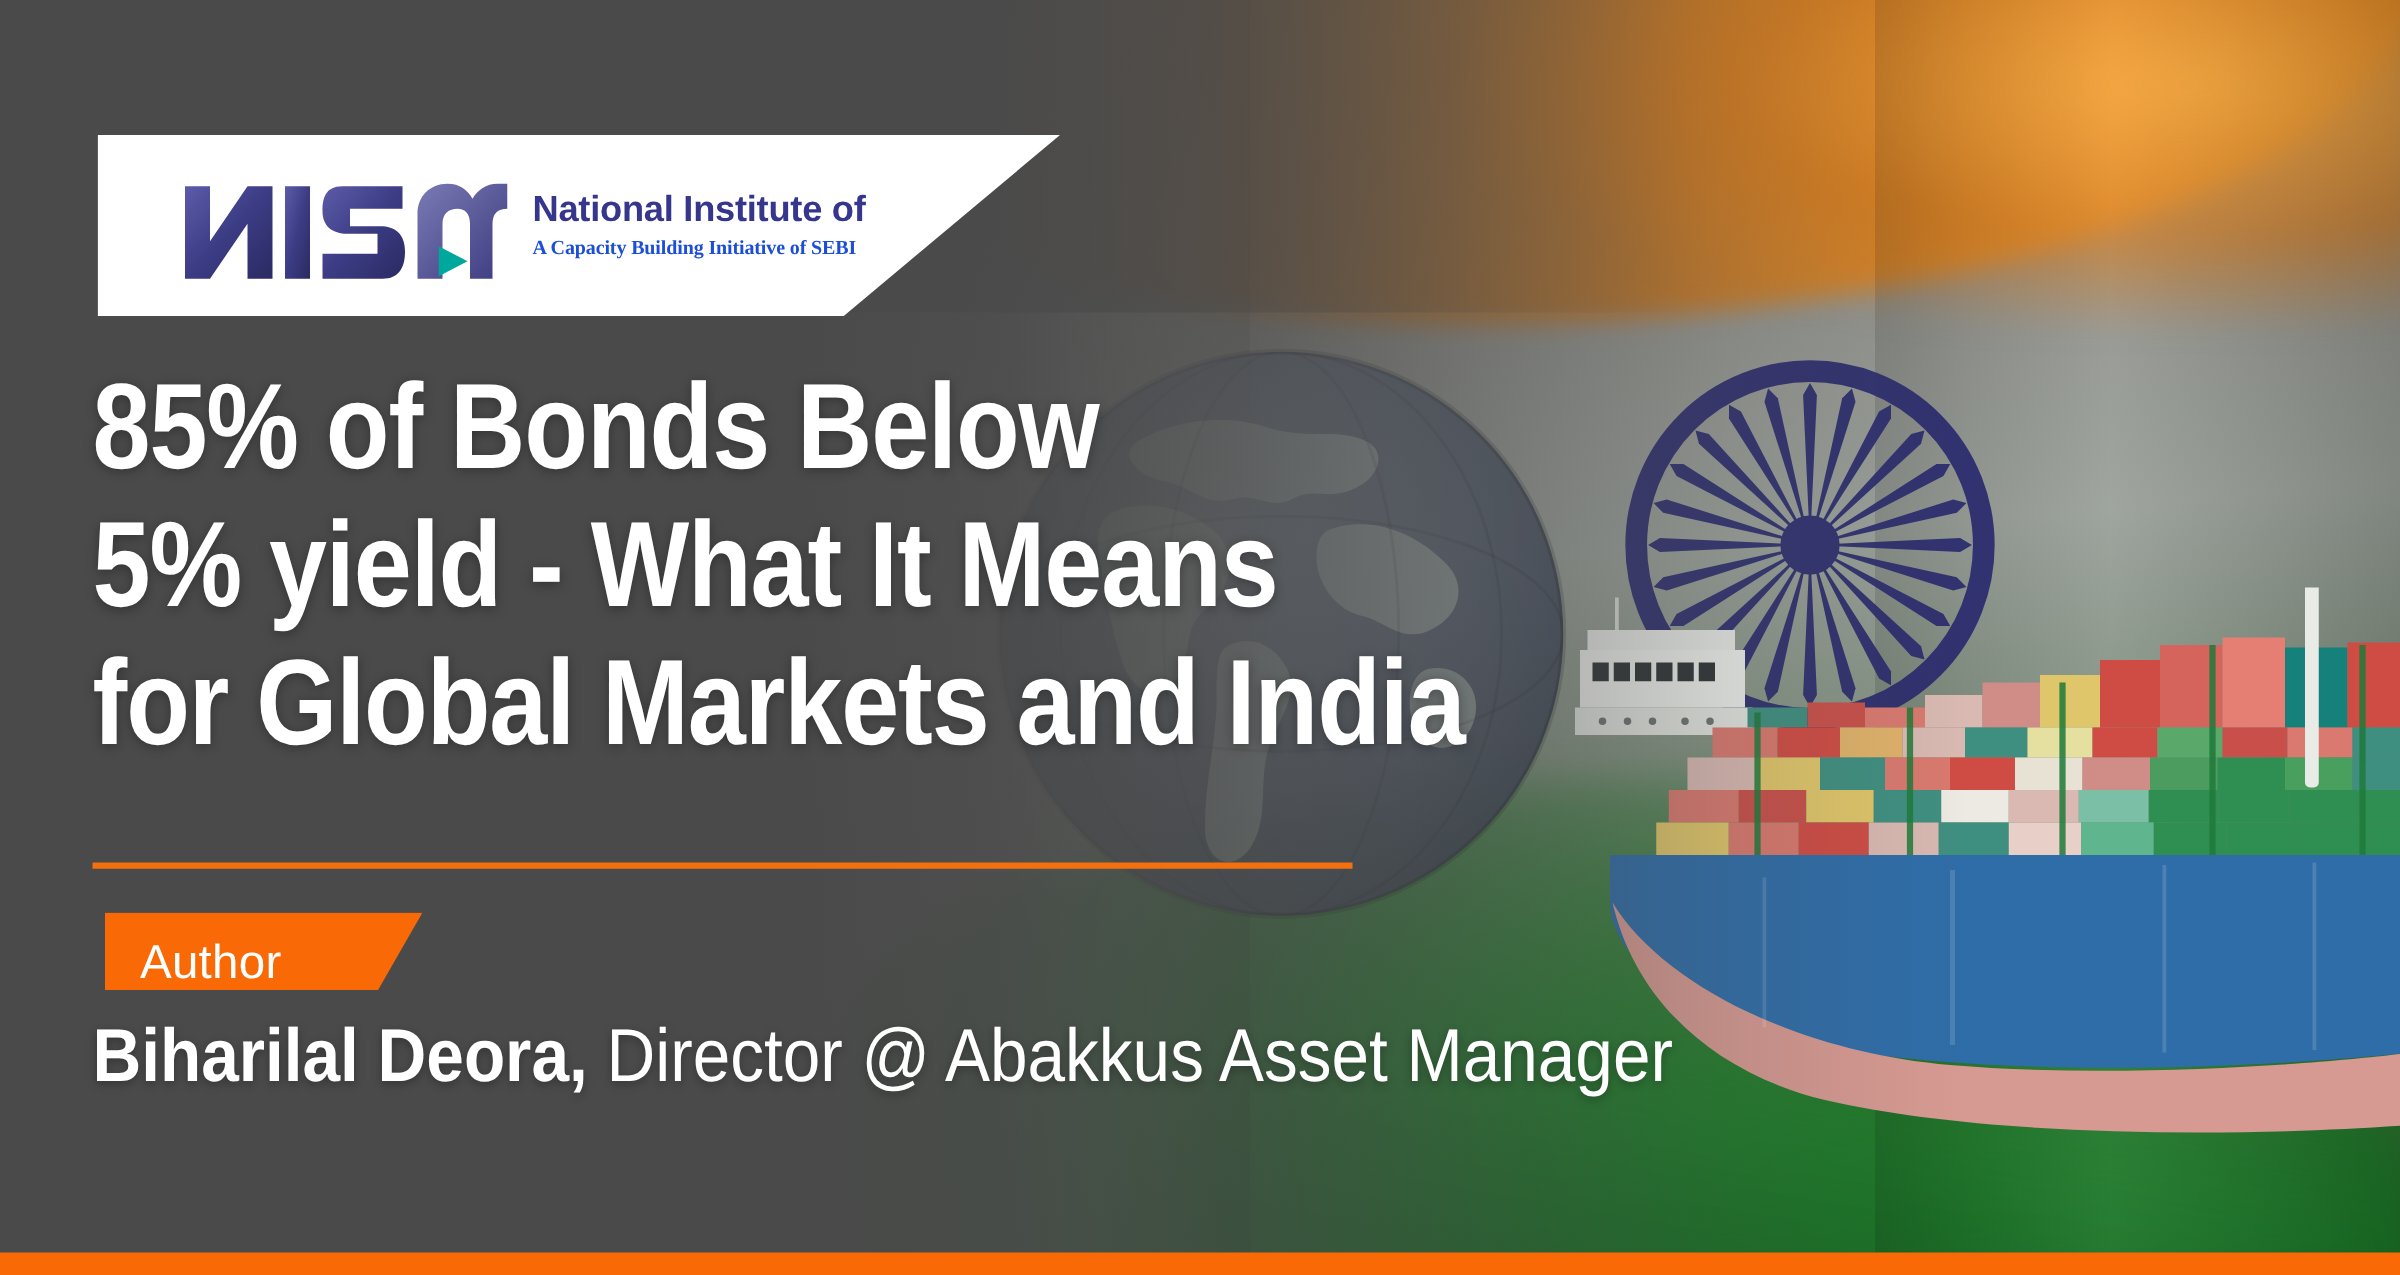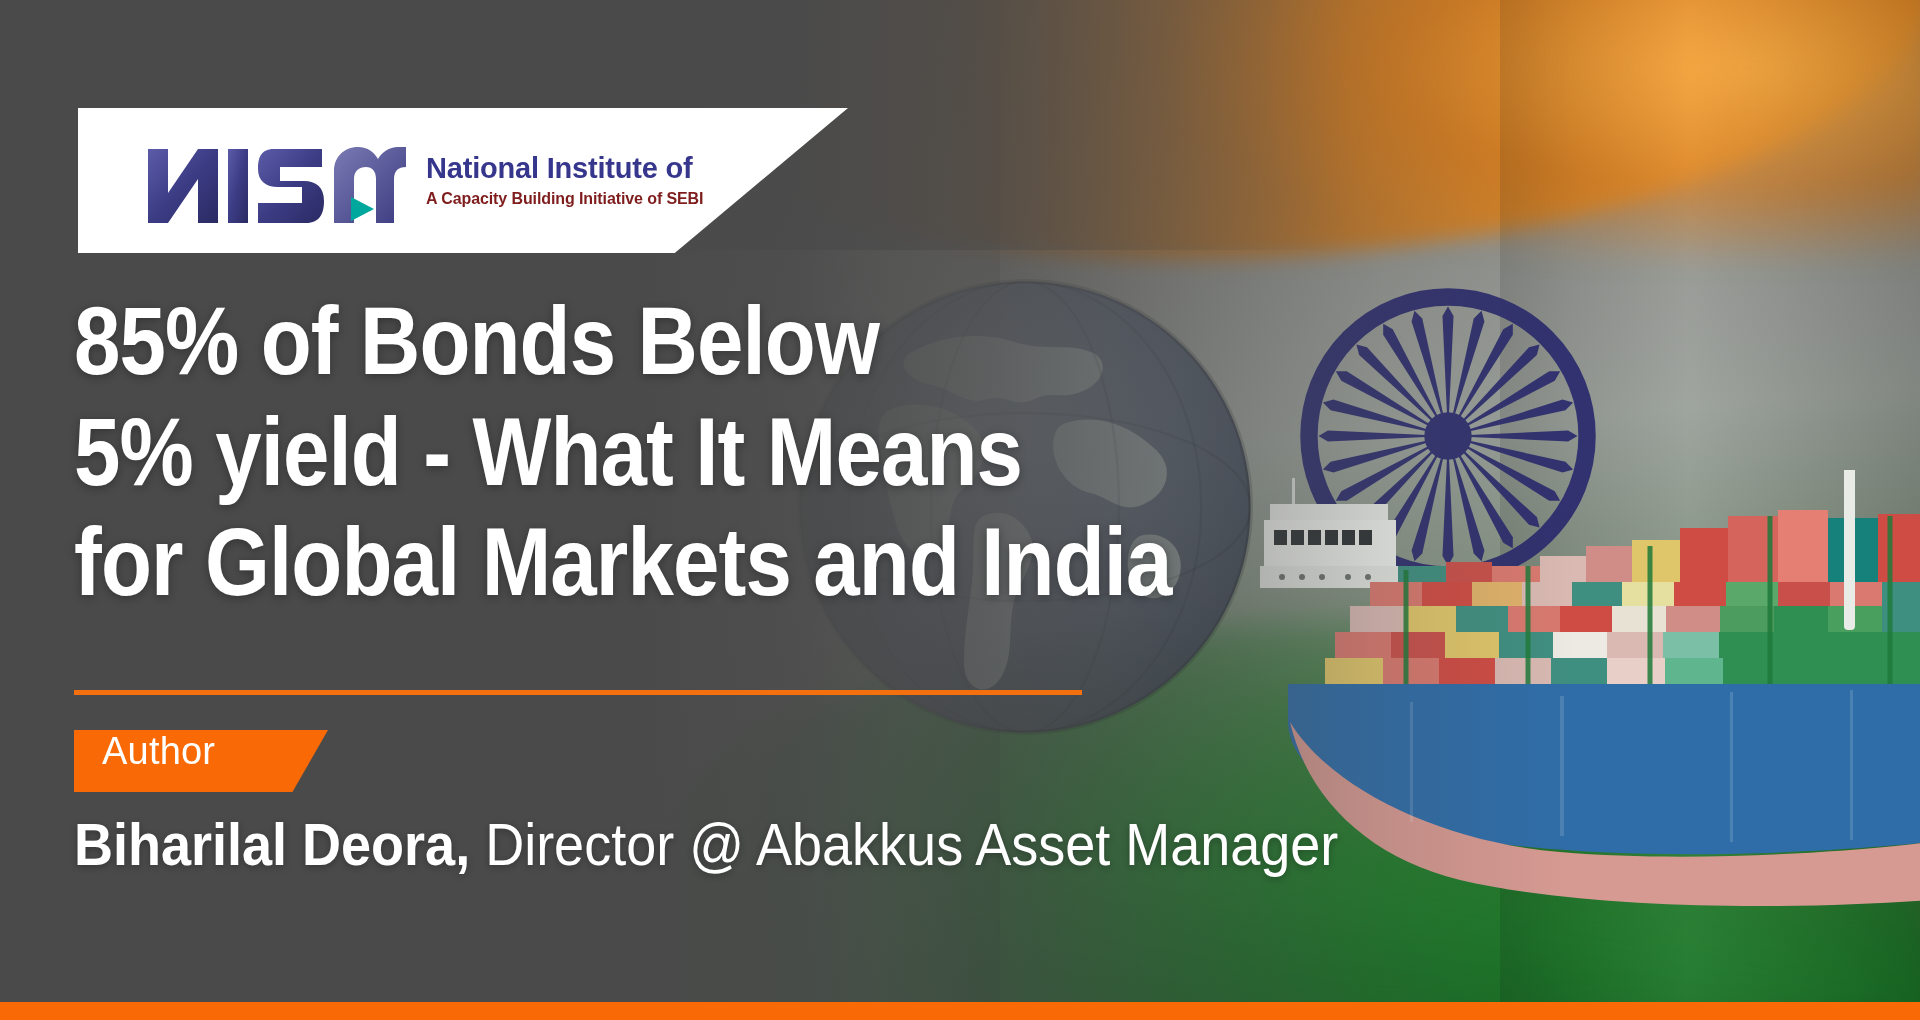--- a/index.html
+++ b/index.html
@@ -78,22 +78,22 @@
     display:flex; align-items:center;
   }
   .logo-mark{width:260px;height:92px;margin-left:68px;flex:none;}
   .logo-text{margin-left:20px;}
   .logo-l1,.logo-l2{
     font-family:"Liberation Sans", sans-serif;
     font-weight:bold; font-size:29px; line-height:1.07;
     color:#35368c; letter-spacing:-.2px; white-space:nowrap;
   }
   .logo-tag{
-    font-family:Liberation Sans, sans-serif;
-    font-weight:bold; font-size:16px; color:#7f1d1d;
+    font-family:Liberation Serif, serif;
+    font-weight:bold; font-size:16px; color:#1d4ed8;
     margin-top:6px; letter-spacing:-.1px; white-space:nowrap;
   }
 
   
   .headline{
     position:absolute; left:74px; top:286px; width:1420px;
     color:#ffffff;
     font-family:"Liberation Sans Narrow","Liberation Sans", sans-serif;
     font-weight:bold;
     font-size:97px;
@@ -106,24 +106,24 @@
   .headline .ln{display:block;white-space:nowrap;}
 
   
   .rule{
     position:absolute; left:74px; top:690px; width:1008px; height:5px;
     background:#f4700f;
   }
 
   
   .author-tag{
-    position:absolute; left:74px; top:730px; height:62px; width:254px;
+    position:absolute; left:84px; top:730px; height:62px; width:254px;
     background:#f96a06;
     clip-path:polygon(0 0, 100% 0, 86% 100%, 0 100%);
-    display:flex; align-items:flex-start;
+    display:flex; align-items:flex-end;
   }
   .author-tag span{
     color:#ffffff; font-size:38px; font-weight:normal;
     font-family:"Liberation Sans", sans-serif;
     margin-left:28px; letter-spacing:.2px;
   }
 
   
   .byline{
     position:absolute; left:74px; top:815px;

